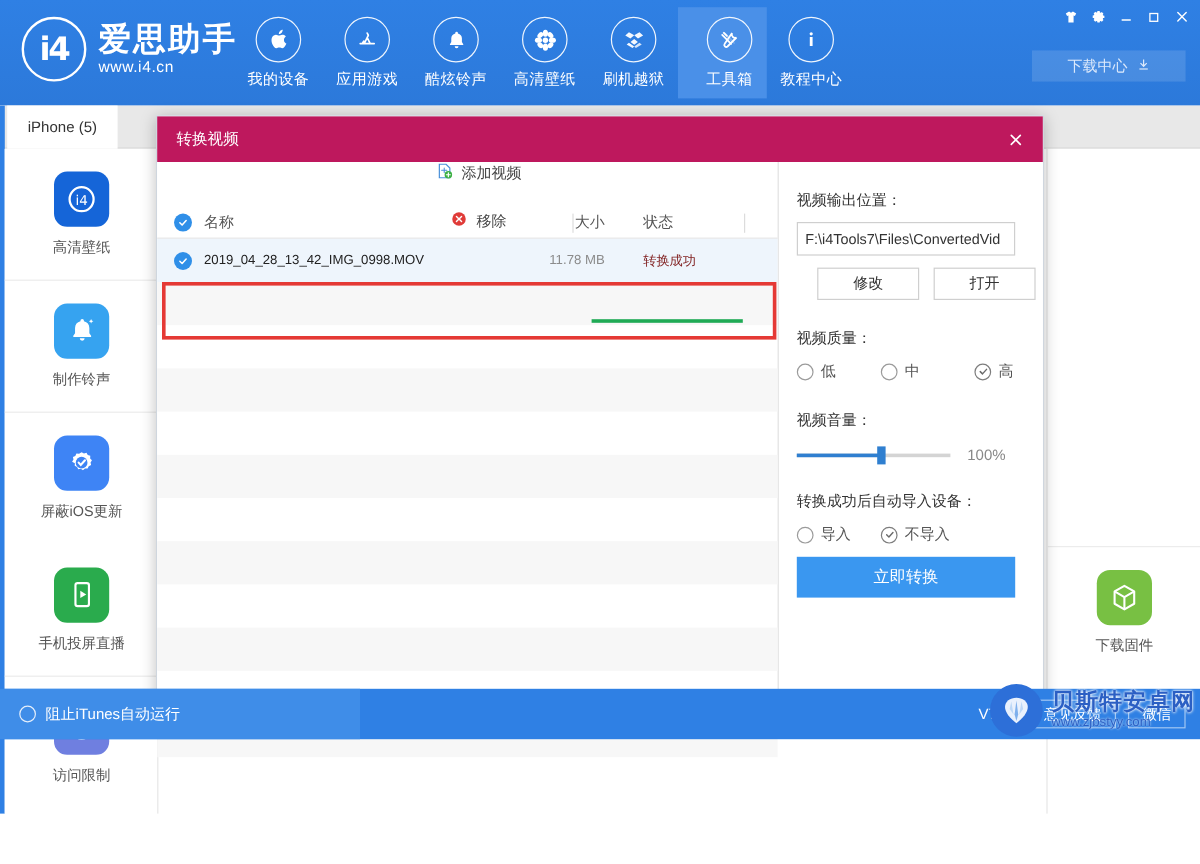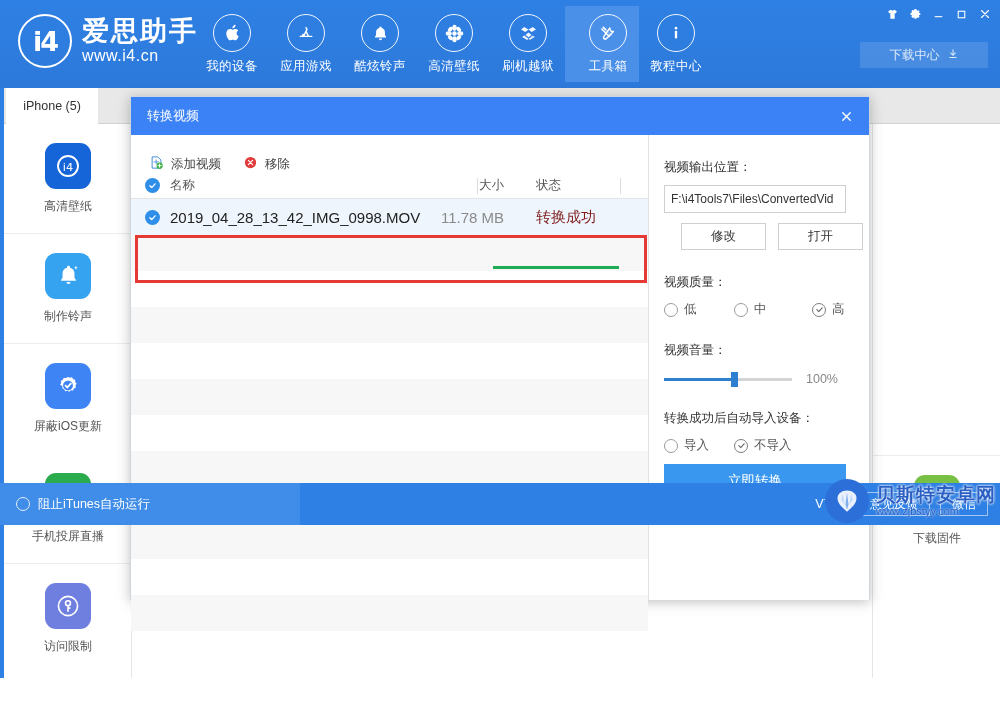--- a/index.html
+++ b/index.html
@@ -4,21 +4,21 @@
 <style>
   * { box-sizing: border-box; margin: 0; padding: 0; }
   html, body {
     width: 1000px; height: 720px;
     font-family: "Liberation Sans", "DejaVu Sans", sans-serif;
     overflow: hidden;
     background: #ffffff;
   }
   #app {
     position: relative;
-    width: 1000px; height: 525px;
+    width: 1000px; height: 616px;
     background: #ffffff;
   }
 
   
   .topbar {
     position: absolute; left: 0; top: 0;
     width: 1000px; height: 88px;
     background: #2f7fe0;
     background: linear-gradient(#2f80e4, #2c79da);
   }
@@ -33,21 +33,21 @@
     color: #fff; font-size: 27px; font-weight: bold;
     letter-spacing: -2px;
     font-family: "DejaVu Sans", sans-serif;
   }
   .logo-text { color: #fff; line-height: 1.05; }
   .logo-text .cn {
     font-size: 27px; font-weight: bold; letter-spacing: 2px;
     display: block;
   }
   .logo-text .url {
-    font-size: 16px; display: block; margin-top: 2px; letter-spacing: .5px;
+    font-size: 13px; display: block; margin-top: 2px; letter-spacing: .5px;
   }
 
   .navitems { position: absolute; left: 195px; top: 6px; display: flex; }
   .navitem {
     width: 74px; height: 76px;
     display: flex; flex-direction: column; align-items: center;
     justify-content: flex-start; padding-top: 8px;
     cursor: pointer; color: #fff;
   }
   .navitem.active { background: #4a90e8; padding-left: 12px; }
@@ -136,21 +136,21 @@
 
   
   .dialog {
     position: absolute; left: 130px; top: 96px;
     width: 740px; height: 504px;
     background: #ffffff;
     box-shadow: 0 2px 12px rgba(0,0,0,.25);
     border: 1px solid #cfd6de;
   }
   .dlg-title {
-    height: 38px; background: #3b82f6;
+    height: 38px; background: #be185d;
     display: flex; align-items: center;
     color: #fff; font-size: 13px; padding-left: 16px;
     position: relative;
   }
   .dlg-close {
     position: absolute; right: 8px; top: 0;
     width: 30px; height: 38px;
     display: flex; align-items: center; justify-content: center;
     color: #fff; cursor: pointer;
   }
@@ -158,22 +158,22 @@
     position: relative;
     height: 465px; display: flex;
     background: #fff;
   }
   .dlg-left {
     width: 518px; height: 465px;
     border-right: 1px solid #e2e2e2;
     position: relative;
   }
   .dlg-toolbar {
-    height: 38px; display: flex; align-items: flex-end;
-    gap: 22px; padding-left: 18px;
+    height: 38px; display: flex; align-items: center;
+    gap: 22px; padding-left: 18px; flex-direction: column;
   }
   .tb-btn {
     display: flex; align-items: center; gap: 7px;
     font-size: 12.5px; color: #444; cursor: pointer;
   }
   .list-head {
     height: 26px; display: flex; align-items: center;
     border-bottom: 1px solid #e4e4e4;
     font-size: 12.5px; color: #555;
     padding-left: 14px; position: relative;
@@ -187,21 +187,21 @@
   .col-name { margin-left: 10px; width: 262px; }
   .col-size { width: 72px; text-align: right; }
   .col-state { margin-left: 32px; }
   .head-div {
     position: absolute; width: 1px; height: 16px; background: #dcdcdc; top: 5px;
   }
 
   .rows { position: relative; }
   .row {
     height: 36px; display: flex; align-items: center;
-    padding-left: 14px; font-size: 15px; color: #333;
+    padding-left: 14px; font-size: 11px; color: #333;
     position: relative;
   }
   .row.alt { background: #f7f7f7; }
   .row.sel { background: #eef5fc; }
   .row .rname { margin-left: 10px; width: 262px; color: #222; }
   .row .rsize { width: 72px; text-align: right; color: #8b8b8b; }
   .row .rstate { margin-left: 32px; color: #7f1d1d; position: relative; }
   .sel-outline {
     position: absolute; left: 4px; top: 100px;
     width: 512px; height: 48px;

